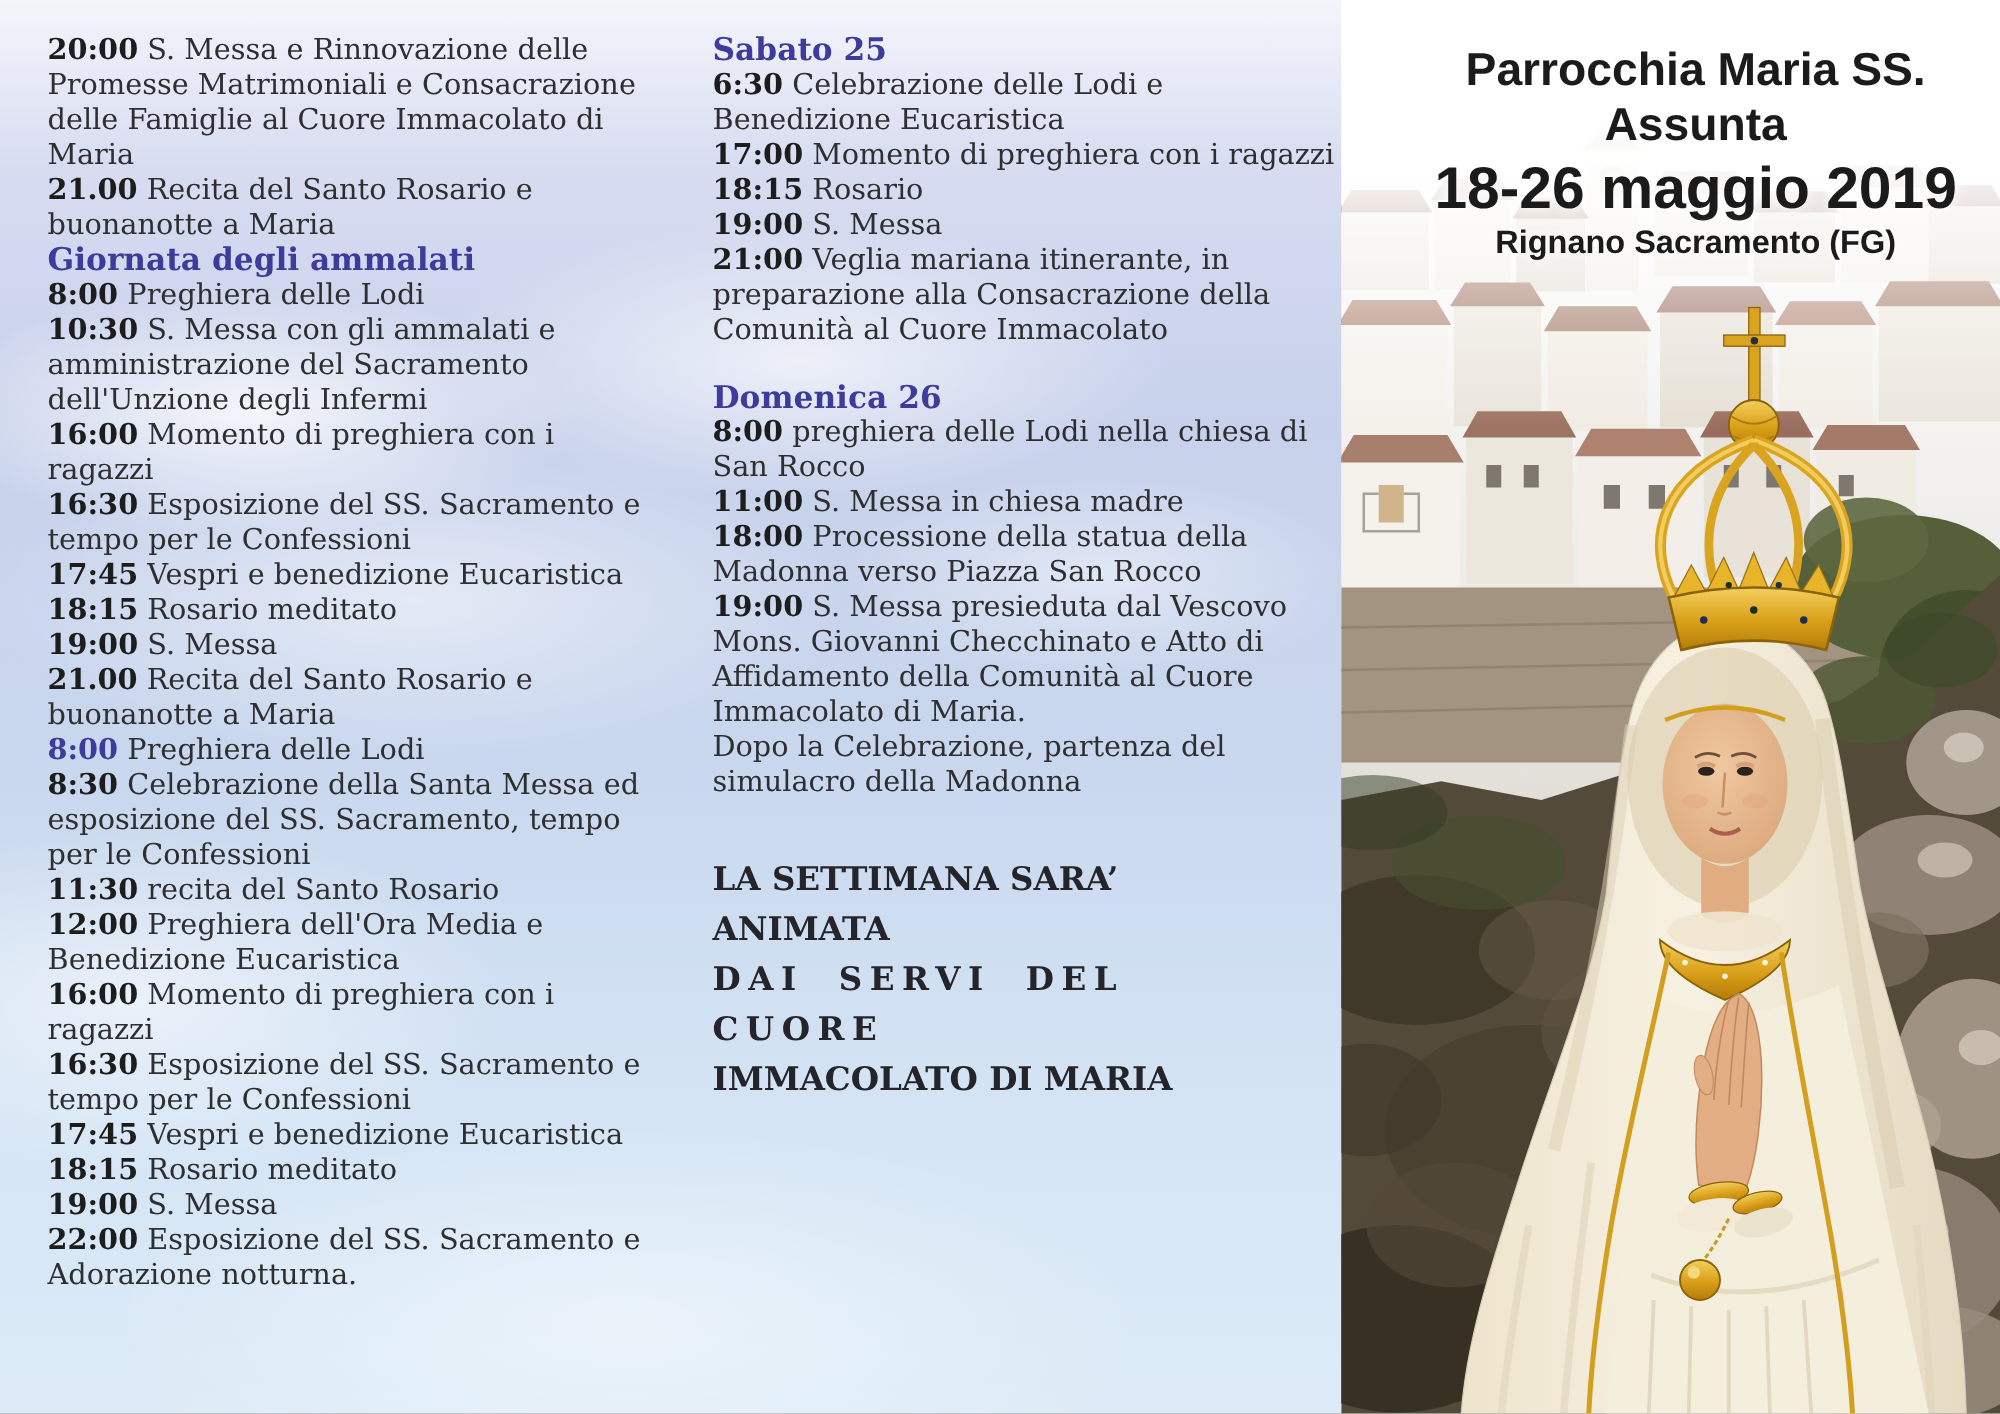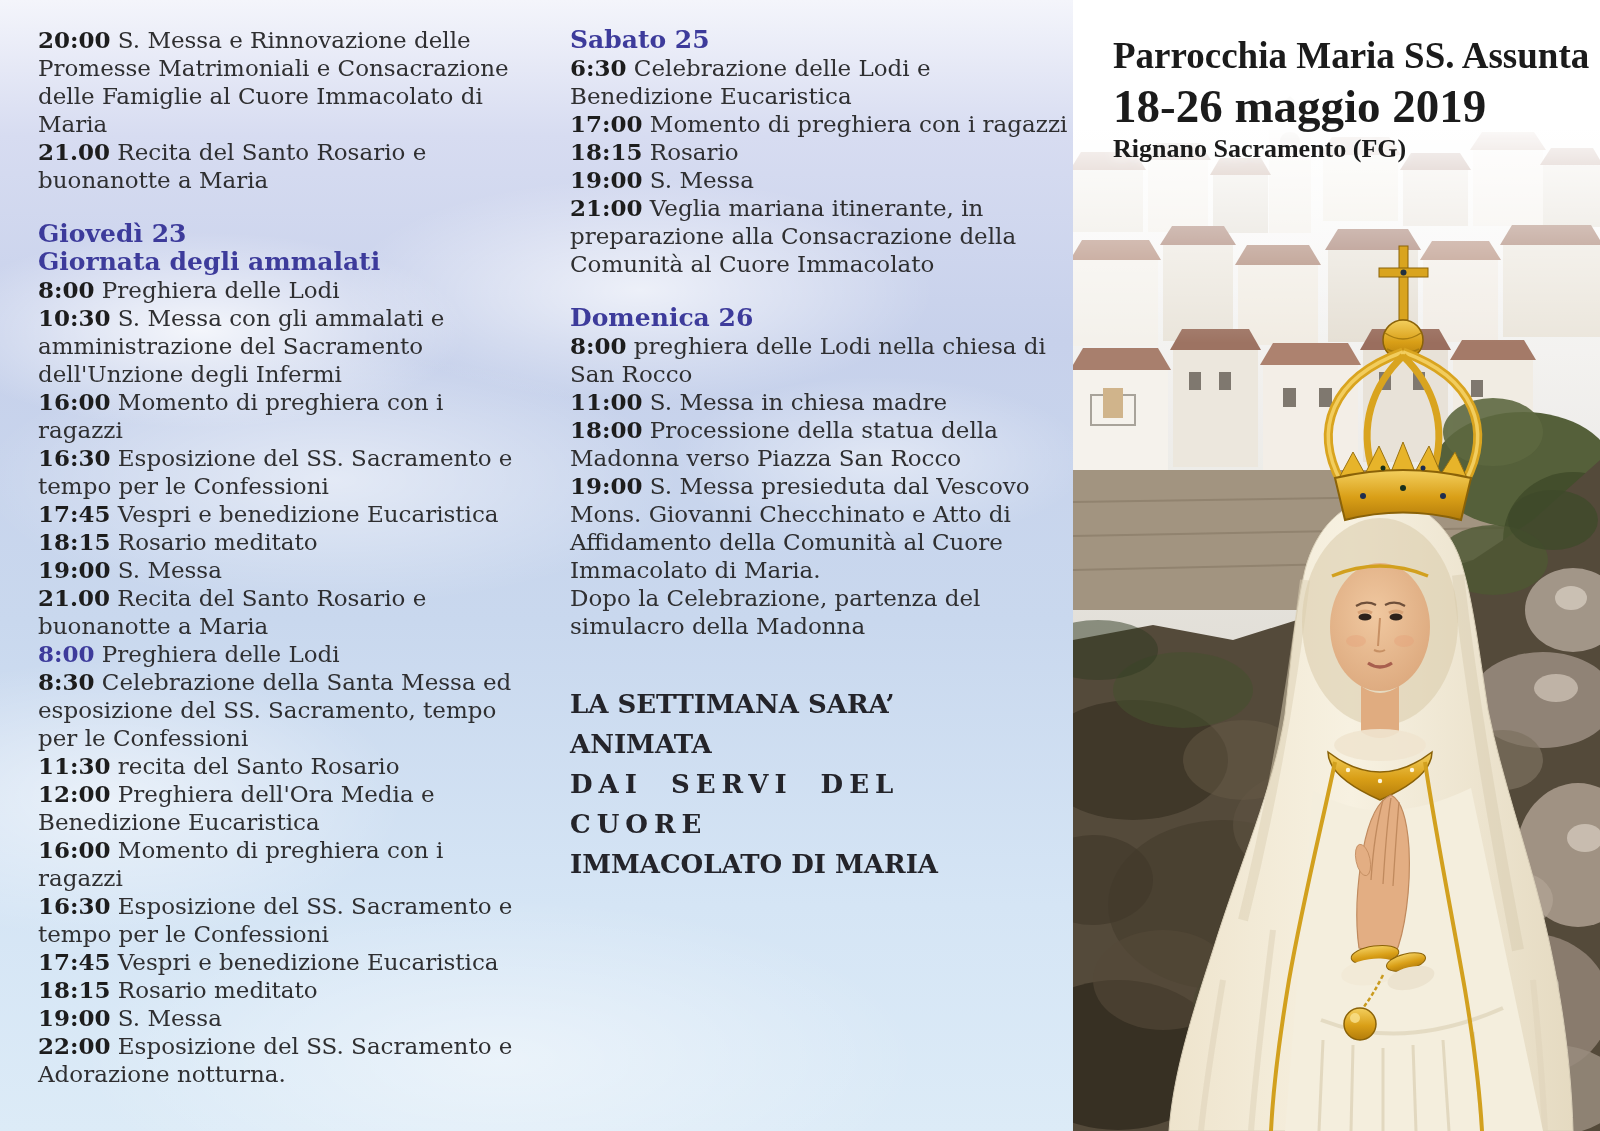--- a/index.html
+++ b/index.html
@@ -25,38 +25,37 @@
   .time{font-weight:bold;color:#1d1d1d;}
   .time.accent{color:#3d3b9b;}
   h3.day{font-size:25px;line-height:28px;margin:26px 0 0 0;color:#3d3b9b;font-weight:bold;}
   h3.day.sub{margin:0;}
   h3.day.first{margin-top:0;}
   .closing-note{margin-top:44px;font-weight:bold;color:#24242a;font-size:26px;line-height:40px;width:460px;}
   .closing-note .ln2{letter-spacing:6px;word-spacing:13px;}
   
   .cover{position:absolute;left:1073px;top:0;width:527px;height:1131px;}
   .cover svg{position:absolute;left:0;top:0;display:block;}
-  .cover-text{position:absolute;left:0;right:0;top:34px;text-align:left;color:#1b1b1b;
-    font-family:Liberation Serif, serif;
+  .cover-text{position:absolute;left:0;right:0;top:34px;text-align:center;color:#1b1b1b;
+    font-family:Liberation Sans, sans-serif;
     text-shadow:0 0 10px rgba(255,255,255,.95),0 0 20px rgba(255,255,255,.85);padding-left:40px;}
   .parish{font-size:37px;font-weight:bold;line-height:44px;}
   .week{font-size:26px;font-weight:bold;margin-top:28px;line-height:30px;}
   .dates{font-size:47px;font-weight:bold;line-height:52px;margin-top:2px;}
   .loc{font-size:26px;font-weight:bold;line-height:30px;margin-top:2px;}
 </style>
 </head>
 <body>
 
 <div class="page">
 
   <div class="col left">
     <p class="event"><b class="time">20:00</b> <span>S. Messa e Rinnovazione delle Promesse Matrimoniali e Consacrazione delle Famiglie al Cuore Immacolato di Maria</span></p>
     <p class="event"><b class="time">21.00</b> <span>Recita del Santo Rosario e buonanotte a Maria</span></p>
 
-    <h3 class="day">Giovedì 23</h3>
     <h3 class="day sub">Giornata degli ammalati</h3>
     <p class="event"><b class="time">8:00</b> <span>Preghiera delle Lodi</span></p>
     <p class="event"><b class="time">10:30</b> <span>S. Messa con gli ammalati e amministrazione del Sacramento dell'Unzione degli Infermi</span></p>
     <p class="event"><b class="time">16:00</b> <span>Momento di preghiera con i ragazzi</span></p>
     <p class="event"><b class="time">16:30</b> <span>Esposizione del SS. Sacramento e tempo per le Confessioni</span></p>
     <p class="event"><b class="time">17:45</b> <span>Vespri e benedizione Eucaristica</span></p>
     <p class="event"><b class="time">18:15</b> <span>Rosario meditato</span></p>
     <p class="event"><b class="time">19:00</b> <span>S. Messa</span></p>
     <p class="event"><b class="time">21.00</b> <span>Recita del Santo Rosario e buonanotte a Maria</span></p>
 

